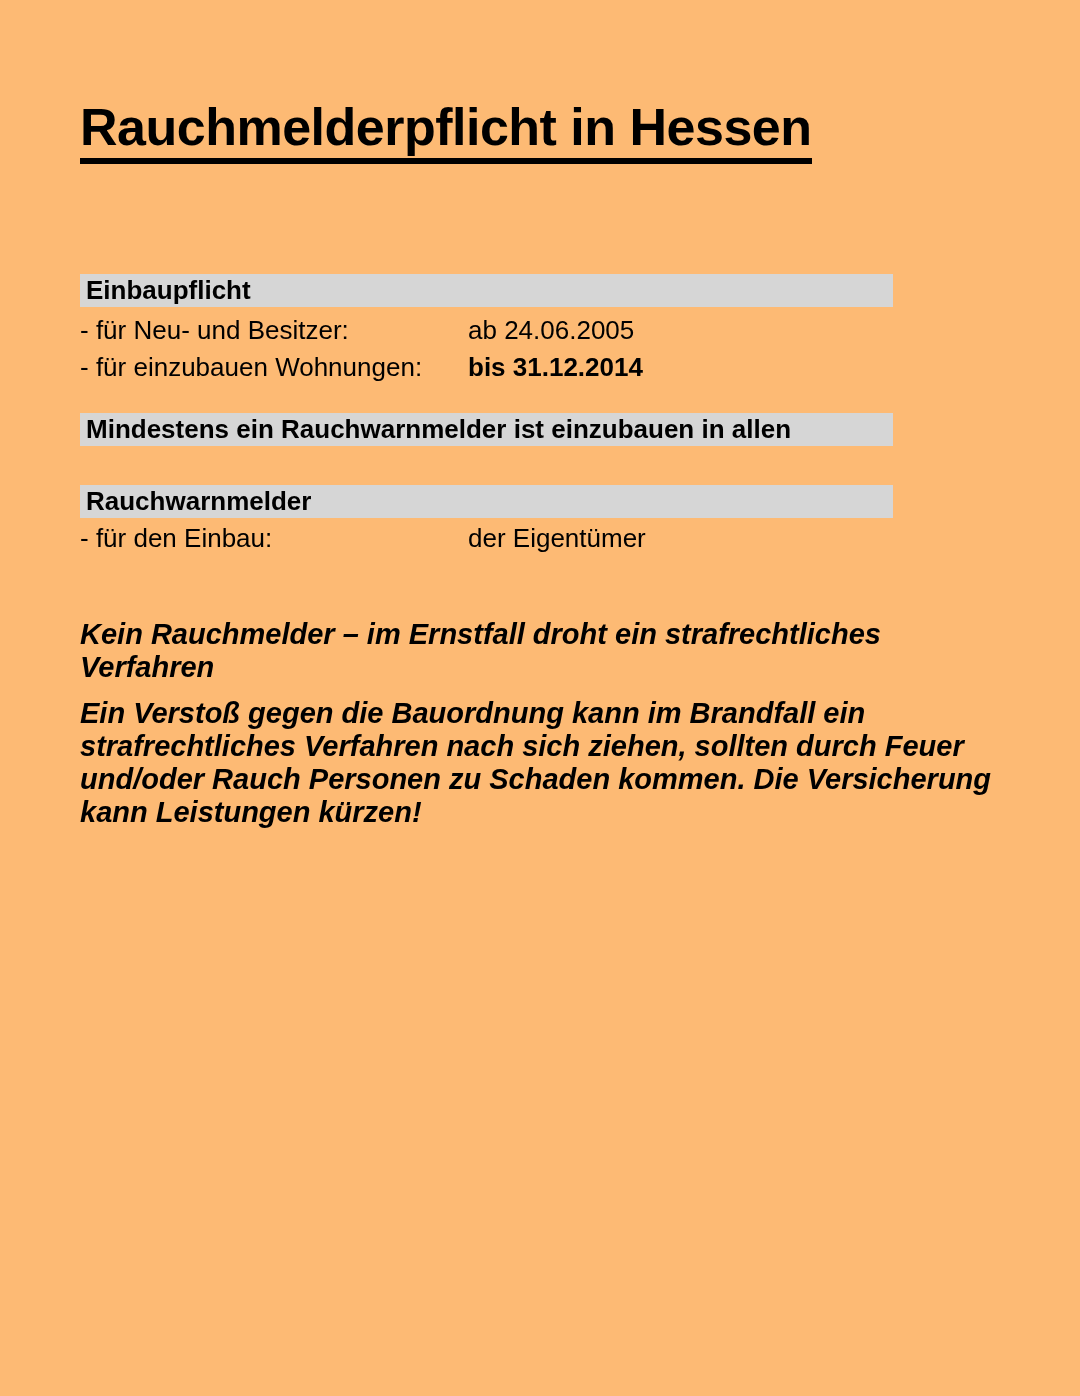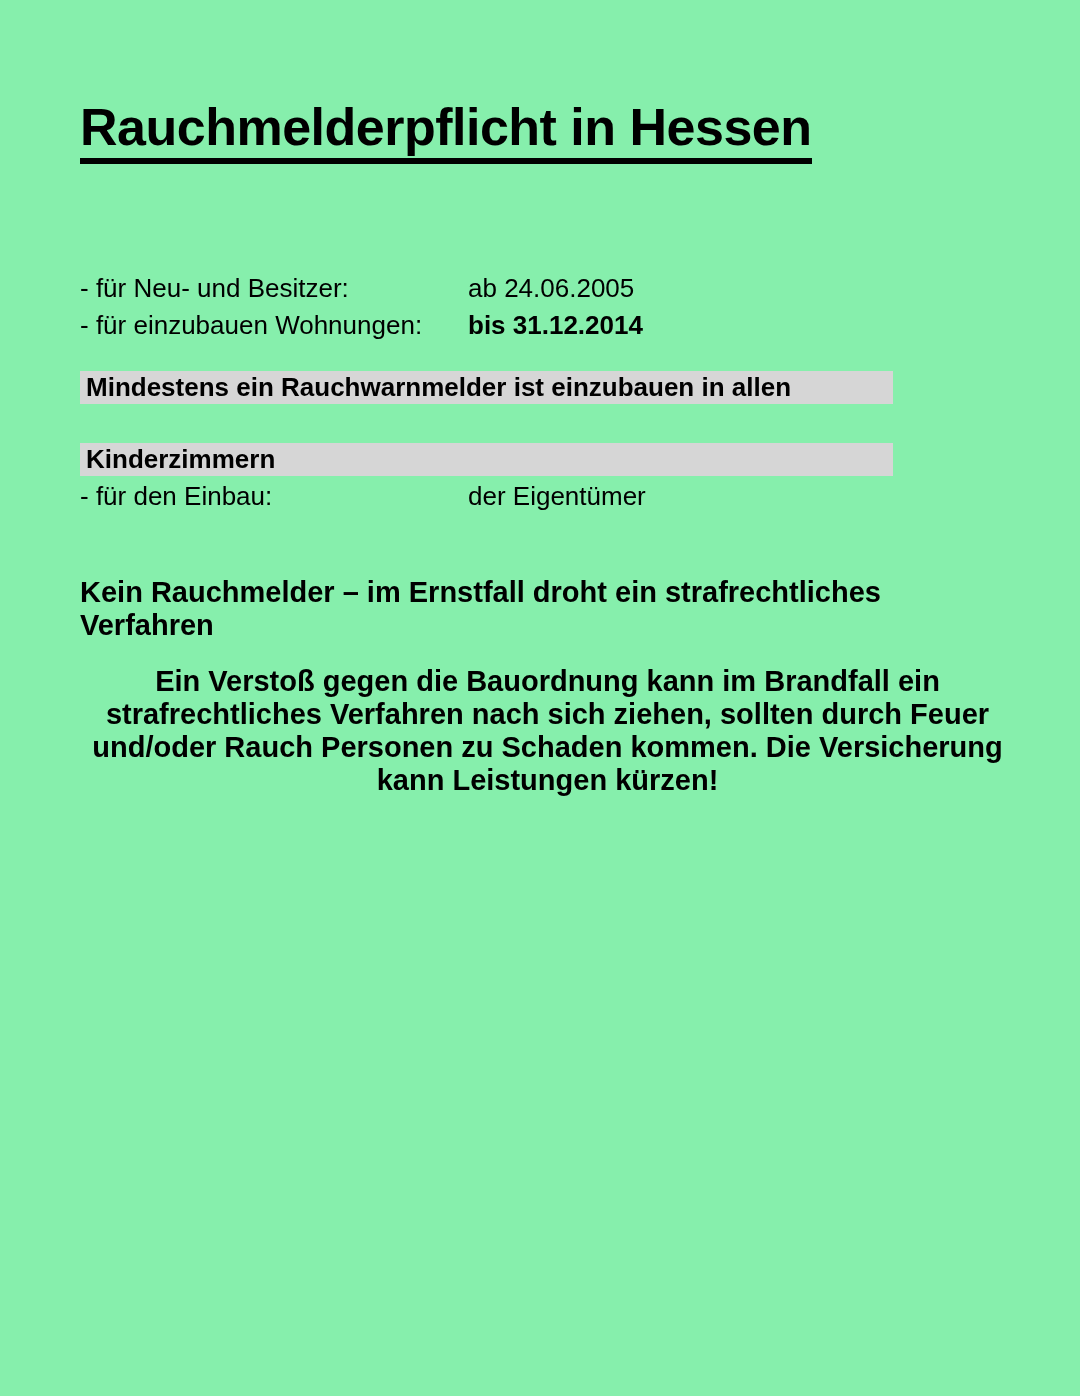--- a/index.html
+++ b/index.html
@@ -6,21 +6,21 @@
     margin: 0;
     padding: 0;
     background: #ffffff;
   }
   .page {
     position: relative;
     width: 1080px;
     height: 1396px;
     box-sizing: border-box;
     padding: 100px 80px 0 80px;
-    background: #86efac;
+    background: #fdba74;
     font-family: "Liberation Sans", sans-serif;
     color: #000000;
     overflow: hidden;
   }
   .title-wrap {
     margin: 0;
   }
   .title {
     display: inline-block;
     margin: 0;
@@ -61,52 +61,54 @@
     margin: 13px 0 0 0;
     padding: 0;
     list-style: none;
     font-size: 26px;
     line-height: 27px;
   }
   .warning {
     width: 935px;
     font-size: 29px;
     font-weight: 700;
+    font-style: italic;
     line-height: 33px;
     margin: 0;
   }
   .warning-1 { margin-top: 60px; }
-  .warning-2 { margin-top: 23px; text-align: center; }
+  .warning-2 { margin-top: 13px; }
 </style>
 </head>
 <body>
 
 <div class="page">
 
   <div class="title-wrap">
     <h1 class="title">Rauchmelderpflicht in Hessen</h1>
   </div>
 
   <section class="sec sec-1">
+    <div class="sec-heading">Einbaupflicht</div>
     <div class="row">
       <span class="label">- für Neu- und Besitzer:</span>
       <span class="value">ab 24.06.2005</span>
     </div>
     <div class="row">
       <span class="label">- für einzubauen Wohnungen:</span>
       <span class="value bold">bis 31.12.2014</span>
     </div>
   </section>
 
   <section class="sec sec-2">
     <div class="sec-heading">Mindestens ein Rauchwarnmelder ist einzubauen in allen</div>
   </section>
 
   <section class="sec sec-3">
-    <div class="sec-heading">Kinderzimmern</div>
+    <div class="sec-heading">Rauchwarnmelder</div>
     <div class="row">
       <span class="label">- für den Einbau:</span>
       <span class="value">der Eigentümer</span>
     </div>
     <div class="row">
     </div>
   </section>
 
   <p class="warning warning-1">Kein Rauchmelder – im Ernstfall droht ein strafrechtliches Verfahren</p>
   <p class="warning warning-2">Ein Verstoß gegen die Bauordnung kann im Brandfall ein strafrechtliches Verfahren nach sich ziehen, sollten durch Feuer und/oder Rauch Personen zu Schaden kommen. Die Versicherung kann Leistungen kürzen!</p>

